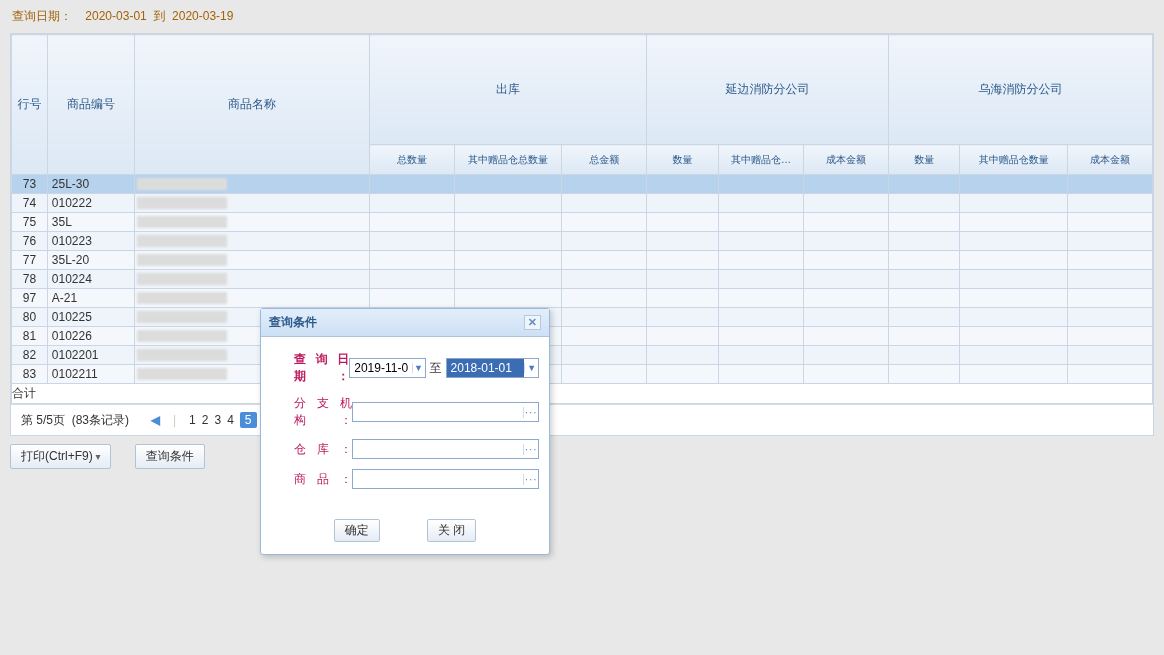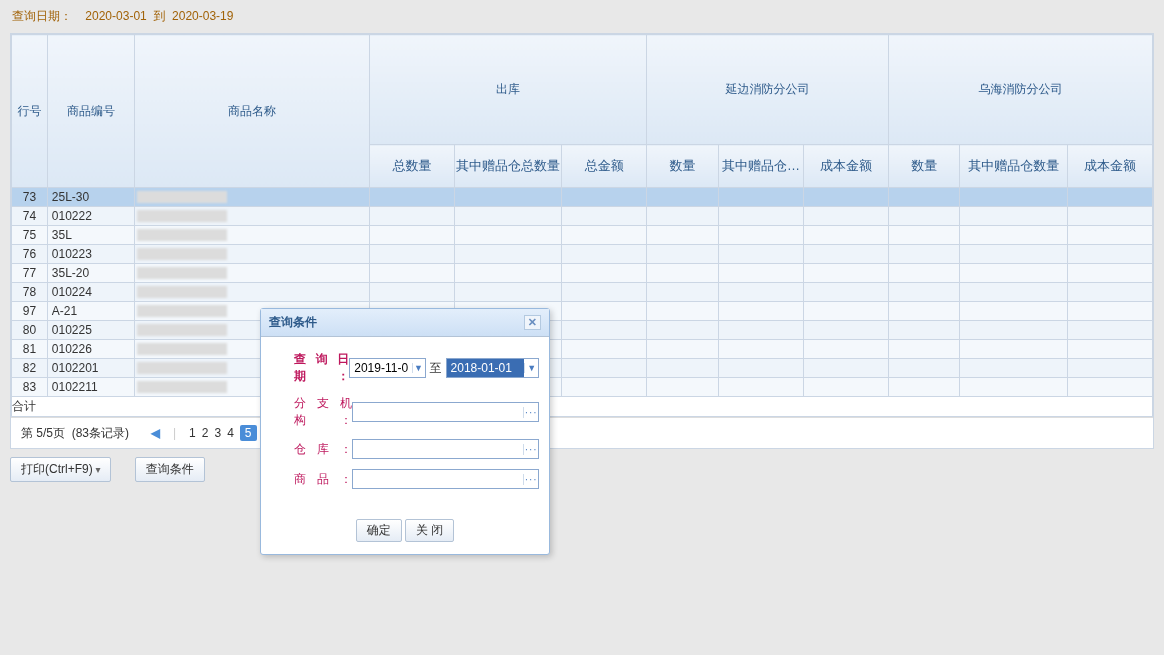--- a/index.html
+++ b/index.html
@@ -5,21 +5,21 @@
     * { box-sizing: border-box; margin: 0; padding: 0; }
     body { font-family: "Microsoft YaHei", Arial, sans-serif; font-size: 12px; background: #e8e8e8; color: #333; }
     .app { width: 1164px; height: 655px; position: relative; background: #e8e8e8; overflow: hidden; }
     .query-date-bar { padding: 8px 12px; color: #a16207; }
     .content-area { margin: 0 10px; background: #fff; border: 1px solid #cbd6e4; }
     .table-wrap { overflow: hidden; }
     table { border-collapse: collapse; width: 100%; table-layout: fixed; }
     th, td { border: 1px solid #cbd6e4; text-align: center; padding: 0; vertical-align: middle; font-weight: normal; }
     thead th { background: linear-gradient(#f0f5fb, #dce8f5); color: #2d5a8a; height: 28px; }
     thead tr.top-header th { height: 110px; }
-    thead tr.sub-header th { height: 43px; font-size: 13px; }
+    thead tr.sub-header th { height: 30px; font-size: 10px; }
     tbody td { height: 19px; font-size: 12px; text-align: left; padding: 0 4px; }
     tbody td.rnum { text-align: center; }
     tbody tr:nth-child(odd) { background: #f4f8fc; }
     tbody tr:nth-child(even) { background: #eef4fa; }
     tbody tr.selected { background: #b7d2ed !important; }
     .footer-row td { background: #fff; text-align: left; height: 20px; }
     .pagination { padding: 6px 10px; background: #fff; display: flex; align-items: center; gap: 6px; border-top: 1px solid #ddd; }
     .pagination .divider { color: #ccc; margin: 0 4px; }
     .page-nums span { margin: 0 3px; cursor: pointer; color: #333; }
     .page-nums span.active { background: #4a8dd8; color: #fff; padding: 1px 5px; border-radius: 2px; }
@@ -39,21 +39,21 @@
     .form-label::after { content: "："; }
     .form-label.nb { font-weight: normal; }
     .combo { display: inline-flex; align-items: center; border: 1px solid #8ba8cf; height: 20px; background: #fff; }
     .combo input { border: none; height: 18px; padding: 0 4px; font-size: 12px; outline: none; width: 100%; }
     .combo .drop { width: 16px; text-align: center; color: #4a7cc1; border-left: 1px solid #cfdceb; font-size: 9px; cursor: pointer; }
     .combo.highlight input { background: #3a6db3; color: #fff; }
     .combo.lookup { flex: 1; }
     .combo.lookup .drop { letter-spacing: 1px; font-size: 10px; }
     .date-sep { margin: 0 4px; }
     .modal-footer { text-align: center; padding: 6px 0 12px; }
-    .modal-footer .btn { margin: 0 0; padding: 2px 10px; }
+    .modal-footer .btn { margin: 0 22px; padding: 2px 10px; }
     .blur-cell { position: relative; }
     .blur-cell::before { content: ""; position: absolute; left: 2px; top: 3px; bottom: 3px; background: #dcdcdc; width: 90px; filter: blur(1px); }
   </style>
 </head>
 <body>
 
 <div class="app">
   <div class="query-date-bar">
     <span>查询日期：</span>
     &nbsp;&nbsp;

